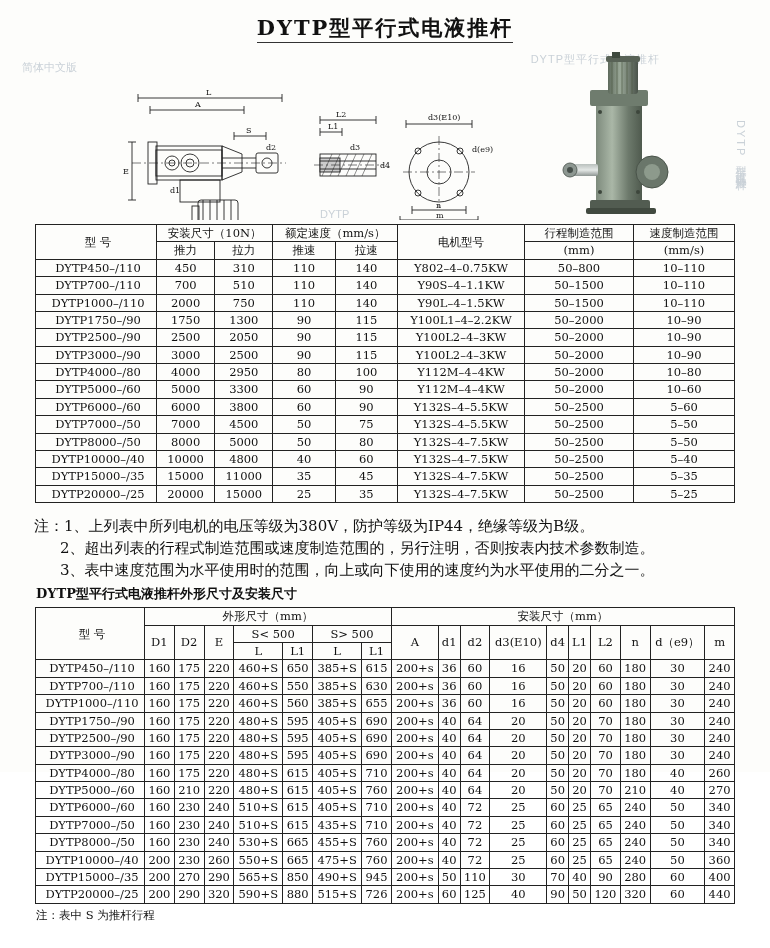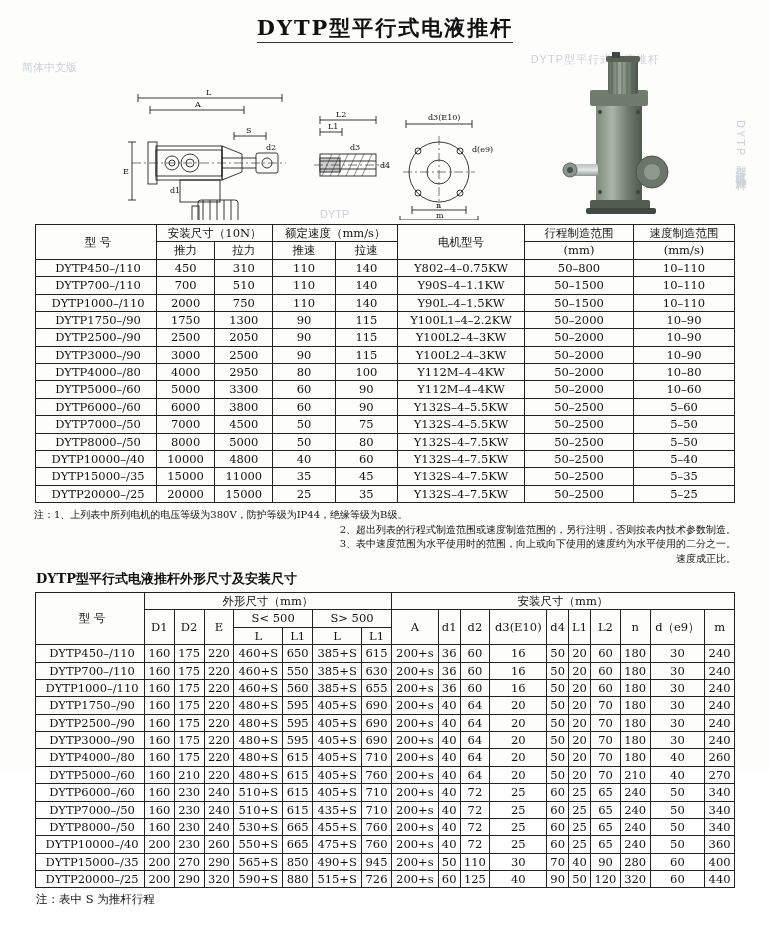--- a/index.html
+++ b/index.html
@@ -86,27 +86,27 @@
     line-height: 1.25;
     white-space: nowrap;
   }
   table.spec td.model, table.spec th.model {
     text-align: center;
     padding-left: 6px;
   }
   table.spec th { font-weight: normal; }
 
   .notes {
-    font-size: 10px;
+    font-size: 15px;
     line-height: 1.45;
-    margin: 5px 34px 0 34px;
+    margin: 13px 34px 0 34px;
     font-family: "DejaVu Serif", serif;
   }
   .notes div { text-indent: 0; }
-  .notes .ind { padding-left: 26px; text-align: right; }
+  .notes .ind { padding-left: 26px; }
 
   .footnote {
     font-size: 11.5px;
     margin: 4px 0 0 36px;
     font-family: "DejaVu Serif", serif;
   }
   .dimtable { font-size: 11px; width: 700px;}
   .dimtable td, .dimtable th { padding: 0px 1px; }
 </style>
 </head>
@@ -449,21 +449,20 @@
           <td>50–2500</td>
           <td>5–25</td>
         </tr>
       </tbody>
   </table>
 
   <div class="notes">
     <div>注：1、上列表中所列电机的电压等级为380V，防护等级为IP44，绝缘等级为B级。</div>
     <div class="ind">2、超出列表的行程式制造范围或速度制造范围的，另行注明，否则按表内技术参数制造。</div>
     <div class="ind">3、表中速度范围为水平使用时的范围，向上或向下使用的速度约为水平使用的二分之一。</div>
-    <div class="ind" style="padding-left:40px">速度成正比。</div>
   </div>
 
   <div class="section-head" style="margin-top:4px">DYTP型平行式电液推杆外形尺寸及安装尺寸</div>
 
   <table class="spec dimtable">
     <thead>
       <tr>
         <th class="model" rowspan="3" style="width:100px">型  号</th>
         <th colspan="7">外形尺寸（mm）</th>
         <th colspan="10">安装尺寸（mm）</th>

